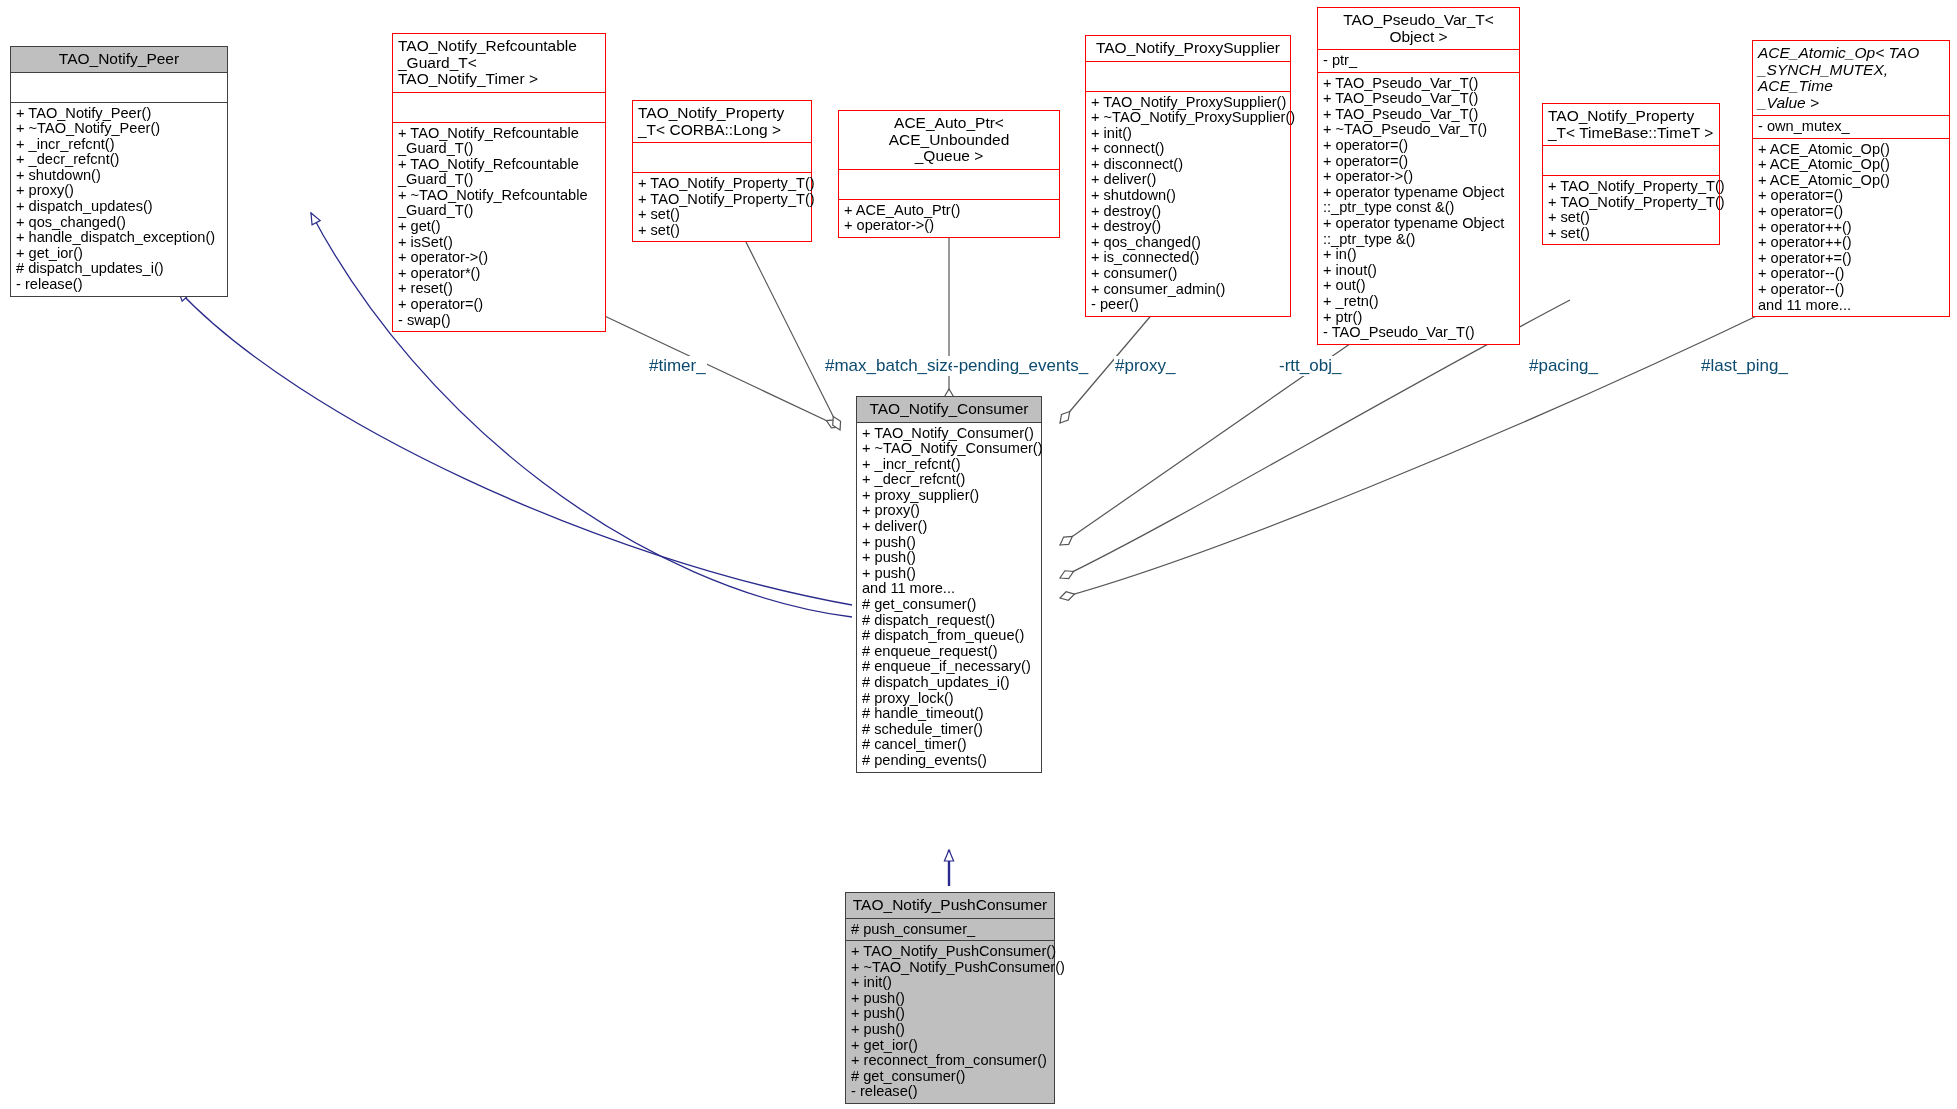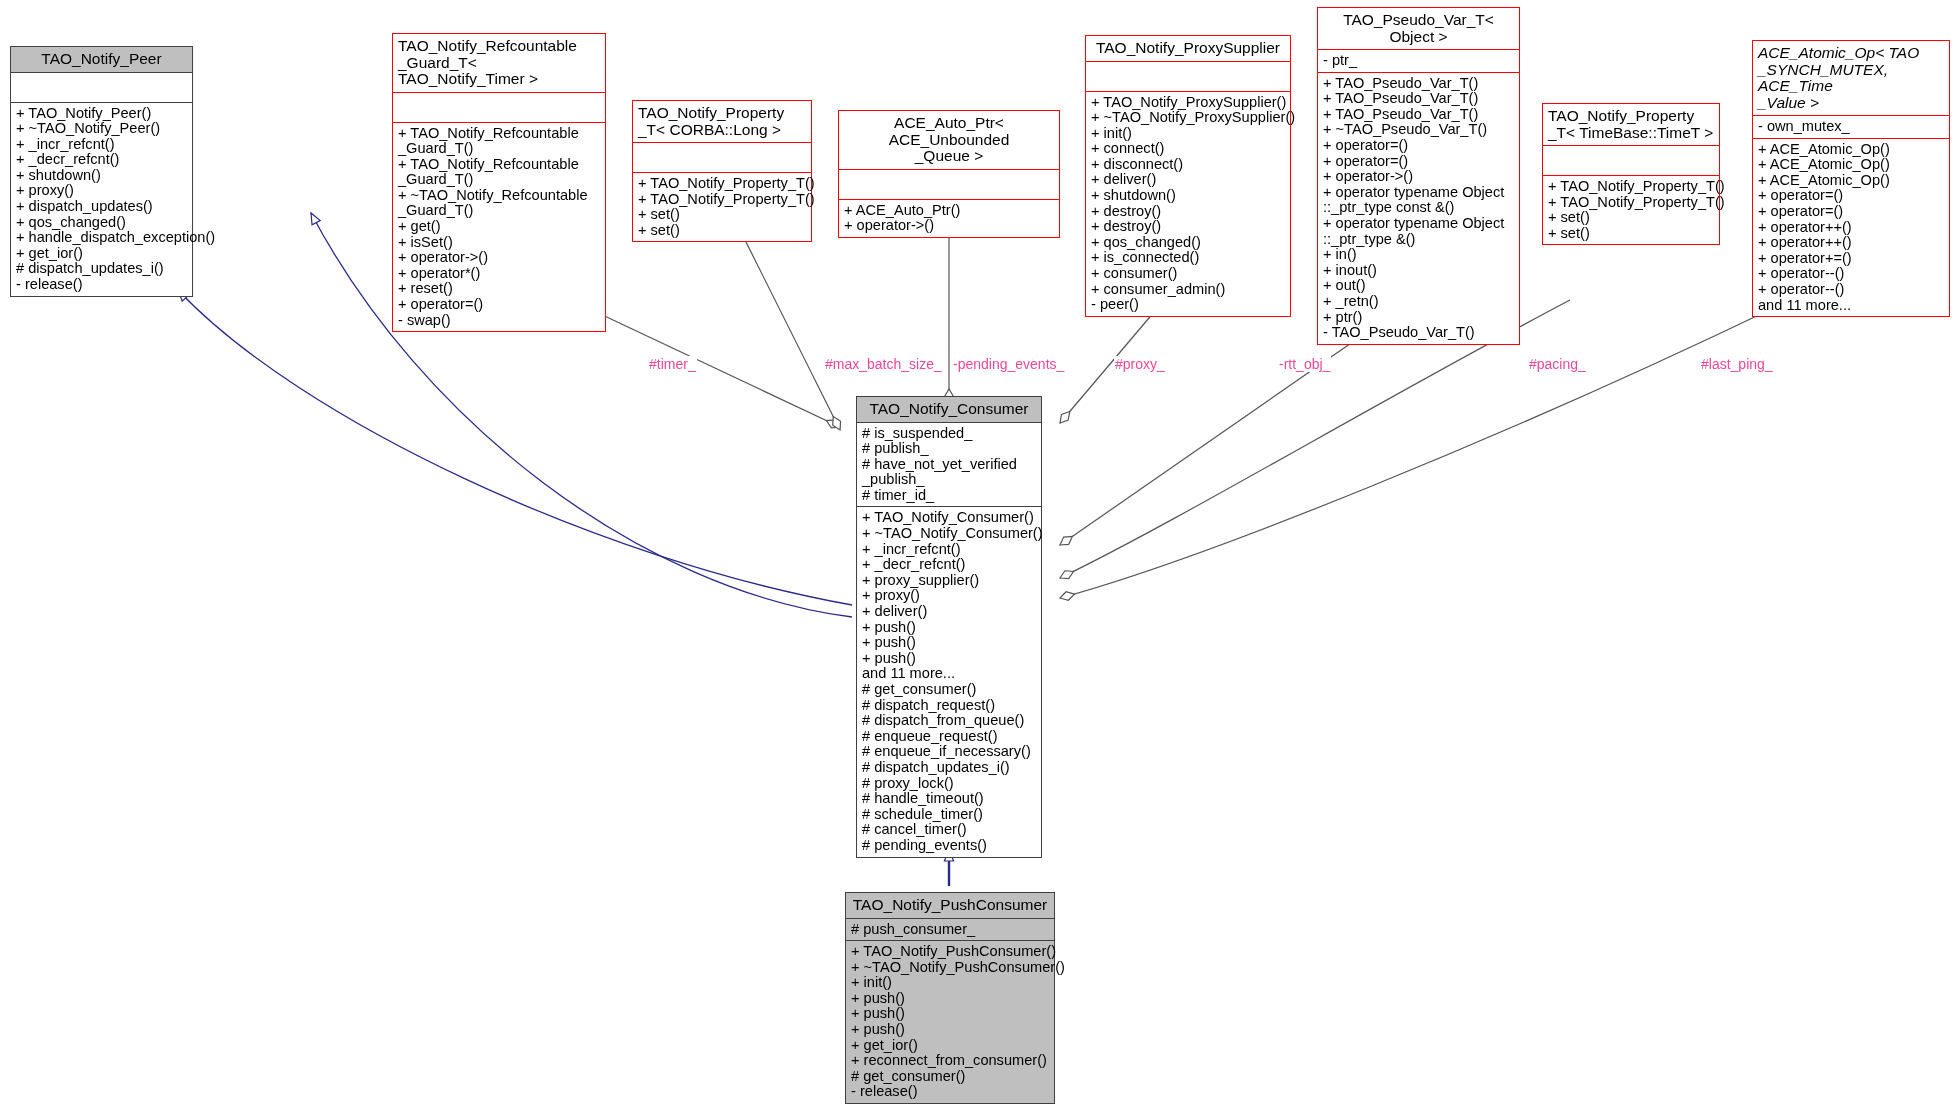--- a/index.html
+++ b/index.html
@@ -33,22 +33,22 @@
     font-size:14.6px;
     line-height:15.6px;
     padding:3px 5px 3px 5px;
     color:#000;
   }
   .n-attrs.empty{min-height:17px;padding:6px 5px;}
   .n-ops div,.n-attrs div{white-space:pre;}
 
   .edge-label{
     position:absolute;
-    font-size:14px;
-    color:#ec4899;
+    font-size:17px;
+    color:#0c4a6e;
     background:#ffffff;
     padding:0 1px;
     white-space:nowrap;
   }
 </style>
 </head>
 <body>
 
 <div id="canvas">
 
@@ -76,21 +76,21 @@
 
     <path d="M 1160,305 L 1060,423" fill="none" stroke="#555555" stroke-width="1.2" marker-end="url(#diam)"></path>
 
     <path d="M 1370,330 L 1060,545" fill="none" stroke="#555555" stroke-width="1.2" marker-end="url(#diam)"></path>
 
     <path d="M 1570,300 C 1380,400 1180,520 1060,578" fill="none" stroke="#555555" stroke-width="1.2" marker-end="url(#diam)"></path>
 
     <path d="M 1790,300 C 1500,440 1200,560 1060,598" fill="none" stroke="#555555" stroke-width="1.2" marker-end="url(#diam)"></path>
   </svg>
 
-  <div class="node black" style="left:10px;top:46px;width:183px;">
+  <div class="node black" style="left:10px;top:46px;width:218px;">
     <div class="n-title">TAO_Notify_Peer</div>
     <div class="n-attrs empty sep-black"></div>
     <div class="n-ops sep-black">
       <div>+ TAO_Notify_Peer()</div>
       <div>+ ~TAO_Notify_Peer()</div>
       <div>+ _incr_refcnt()</div>
       <div>+ _decr_refcnt()</div>
       <div>+ shutdown()</div>
       <div>+ proxy()</div>
       <div>+ dispatch_updates()</div>
@@ -222,27 +222,20 @@
       <div>+ operator++()</div>
       <div>+ operator+=()</div>
       <div>+ operator--()</div>
       <div>+ operator--()</div>
       <div>and 11 more...</div>
     </div>
   </div>
 
   <div class="node black" style="left:856px;top:396px;width:186px;">
     <div class="n-title">TAO_Notify_Consumer</div>
-    <div class="n-attrs sep-black">
-      <div># is_suspended_</div>
-      <div># publish_</div>
-      <div># have_not_yet_verified</div>
-      <div>_publish_</div>
-      <div># timer_id_</div>
-    </div>
     <div class="n-ops sep-black">
       <div>+ TAO_Notify_Consumer()</div>
       <div>+ ~TAO_Notify_Consumer()</div>
       <div>+ _incr_refcnt()</div>
       <div>+ _decr_refcnt()</div>
       <div>+ proxy_supplier()</div>
       <div>+ proxy()</div>
       <div>+ deliver()</div>
       <div>+ push()</div>
       <div>+ push()</div>

